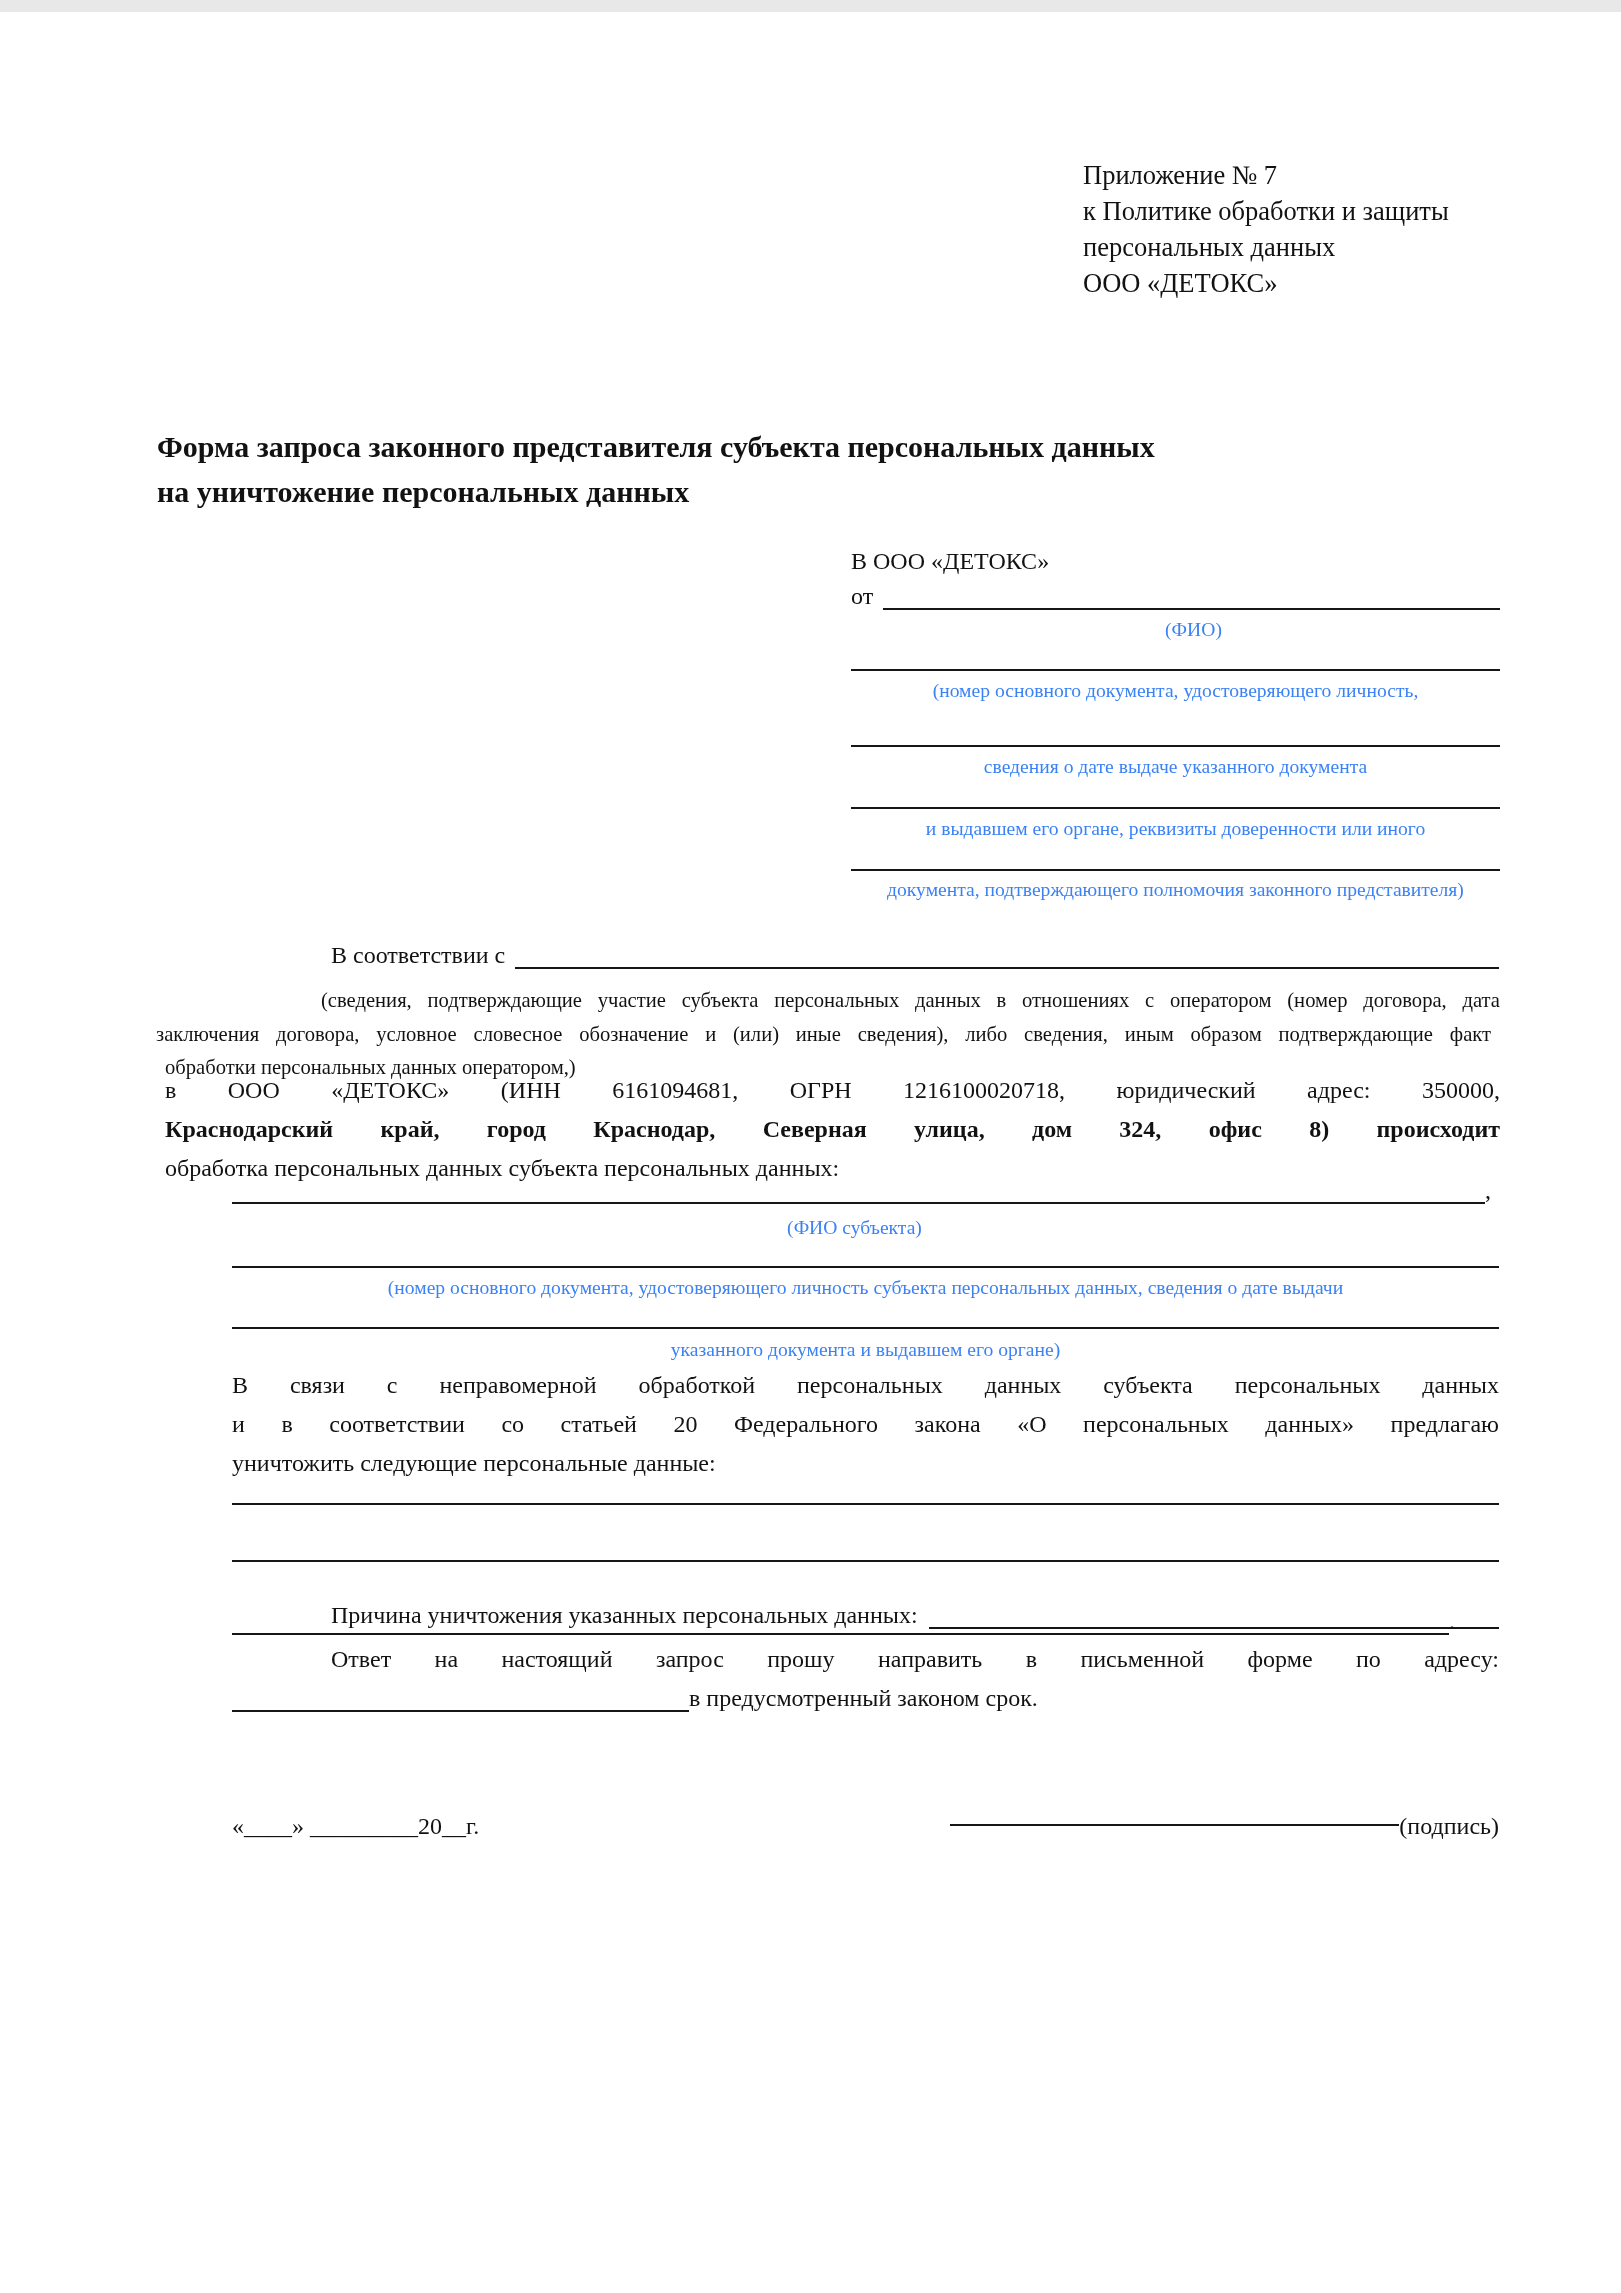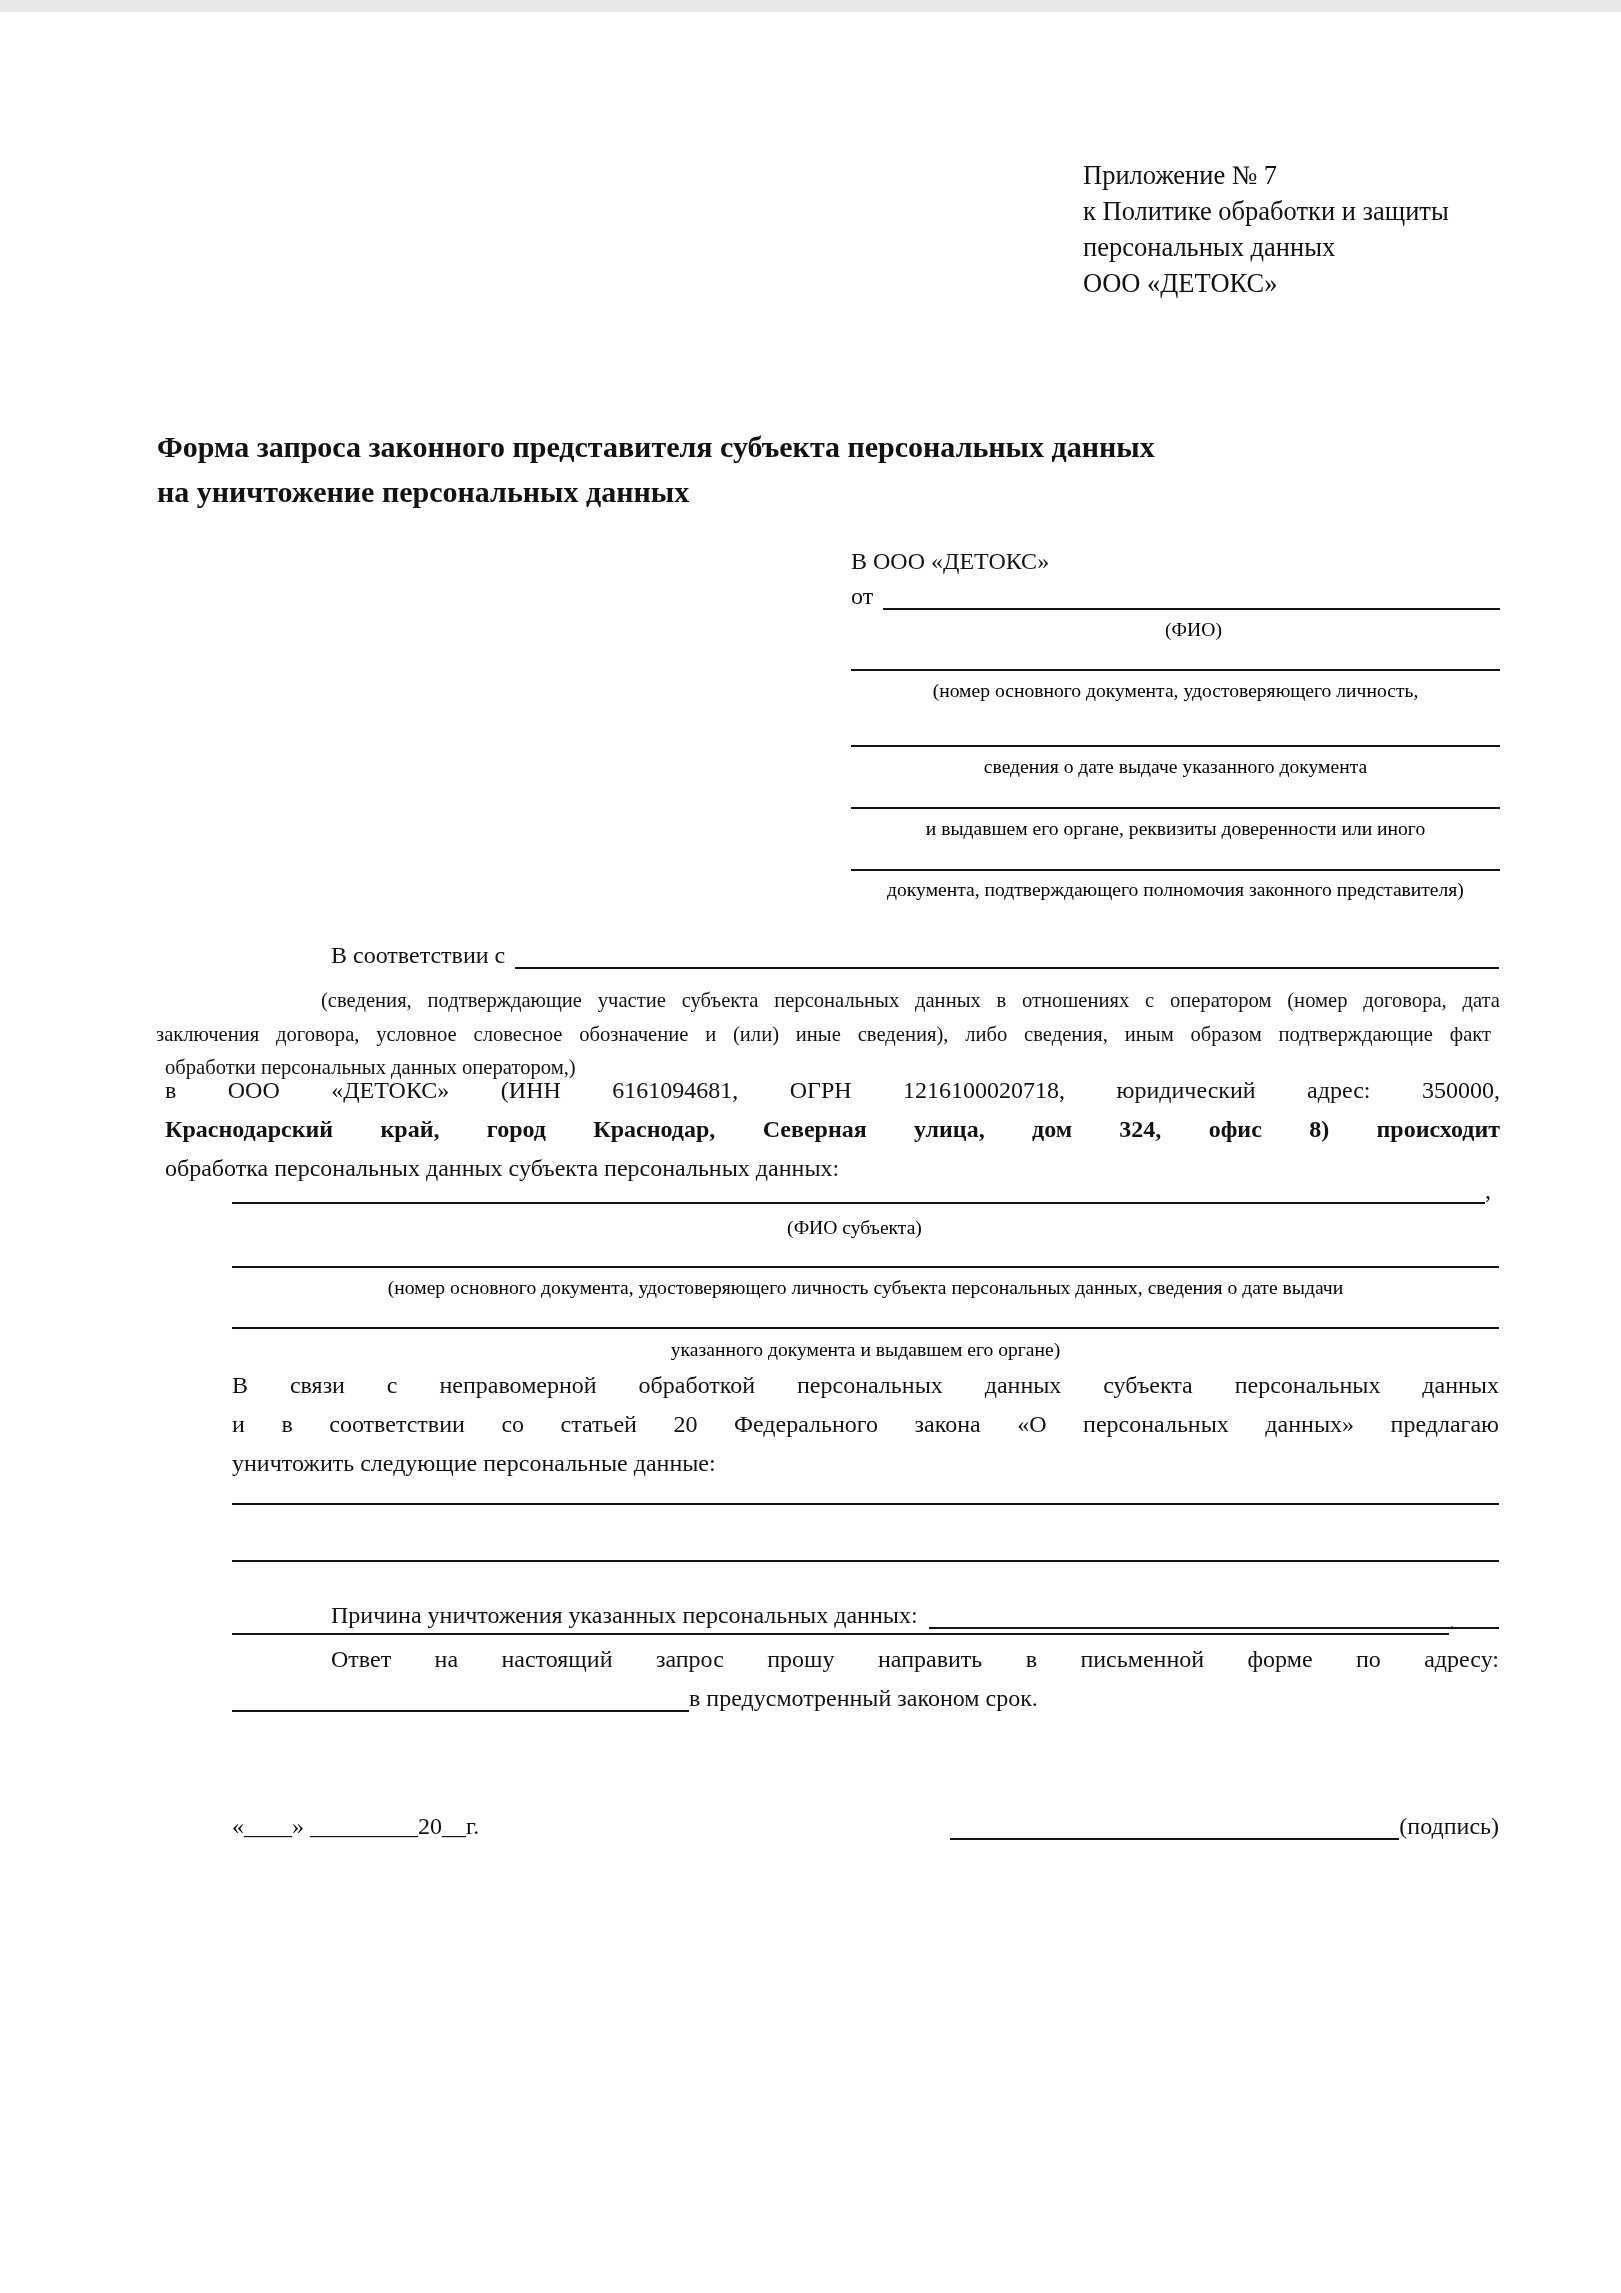--- a/index.html
+++ b/index.html
@@ -7,21 +7,21 @@
     position:relative;
     width:1621px;height:2294px;
     margin:12px auto;
     background:#ffffff;
     font-family:"Liberation Serif", serif;
     color:#121212;
   }
   .abs{position:absolute;}
   .body-text{font-size:24px;line-height:35px;white-space:nowrap;}
   .jline{ text-align:justify; text-align-last:justify; white-space:normal;}
-  .caption{font-size:19.6px;line-height:23.5px;text-align:center;color:#000000;}
+  .caption{font-size:19.6px;line-height:23.5px;text-align:center;color:#3b82f6;}
   .rule{position:absolute;border-top:2.9px solid #161616;height:0;}
   .flexrow{display:flex;align-items:flex-end;}
   .fill-line{flex:1 1 auto;border-bottom:2.9px solid #161616;margin-bottom:3.9px;height:0;}
   .header-block{font-size:26.5px;line-height:36px;}
   .doc-title{font-weight:bold;font-size:30px;line-height:45px;text-align:left;}
   .smallp{font-size:20.6px;line-height:33px;}
 </style>
 </head>
 <body>
 
@@ -104,20 +104,20 @@
   </div>
 
   <div class="abs body-text jline" style="left:232px;top:1630px;width:1267px;padding-left:99px;box-sizing:border-box;">Ответ на настоящий запрос прошу направить в письменной форме по адресу:</div>
   <div class="abs body-text flexrow" style="left:232px;top:1669px;width:1000px;">
     <span class="fill-line" style="flex:0 0 457px;"></span>
     <span>в предусмотренный законом срок.</span>
   </div>
 
   <div class="abs body-text flexrow" style="left:232px;top:1797px;width:1267px;justify-content:space-between;">
     <span>«____» _________20__г.</span>
-    <span class="flexrow" style="width:549px;">
+    <span class="flexrow" style="width:549px;align-items:center;">
       <span class="fill-line"></span>
       <span>(подпись)</span>
     </span>
   </div>
 
 </div>
 
 
 </body></html>

